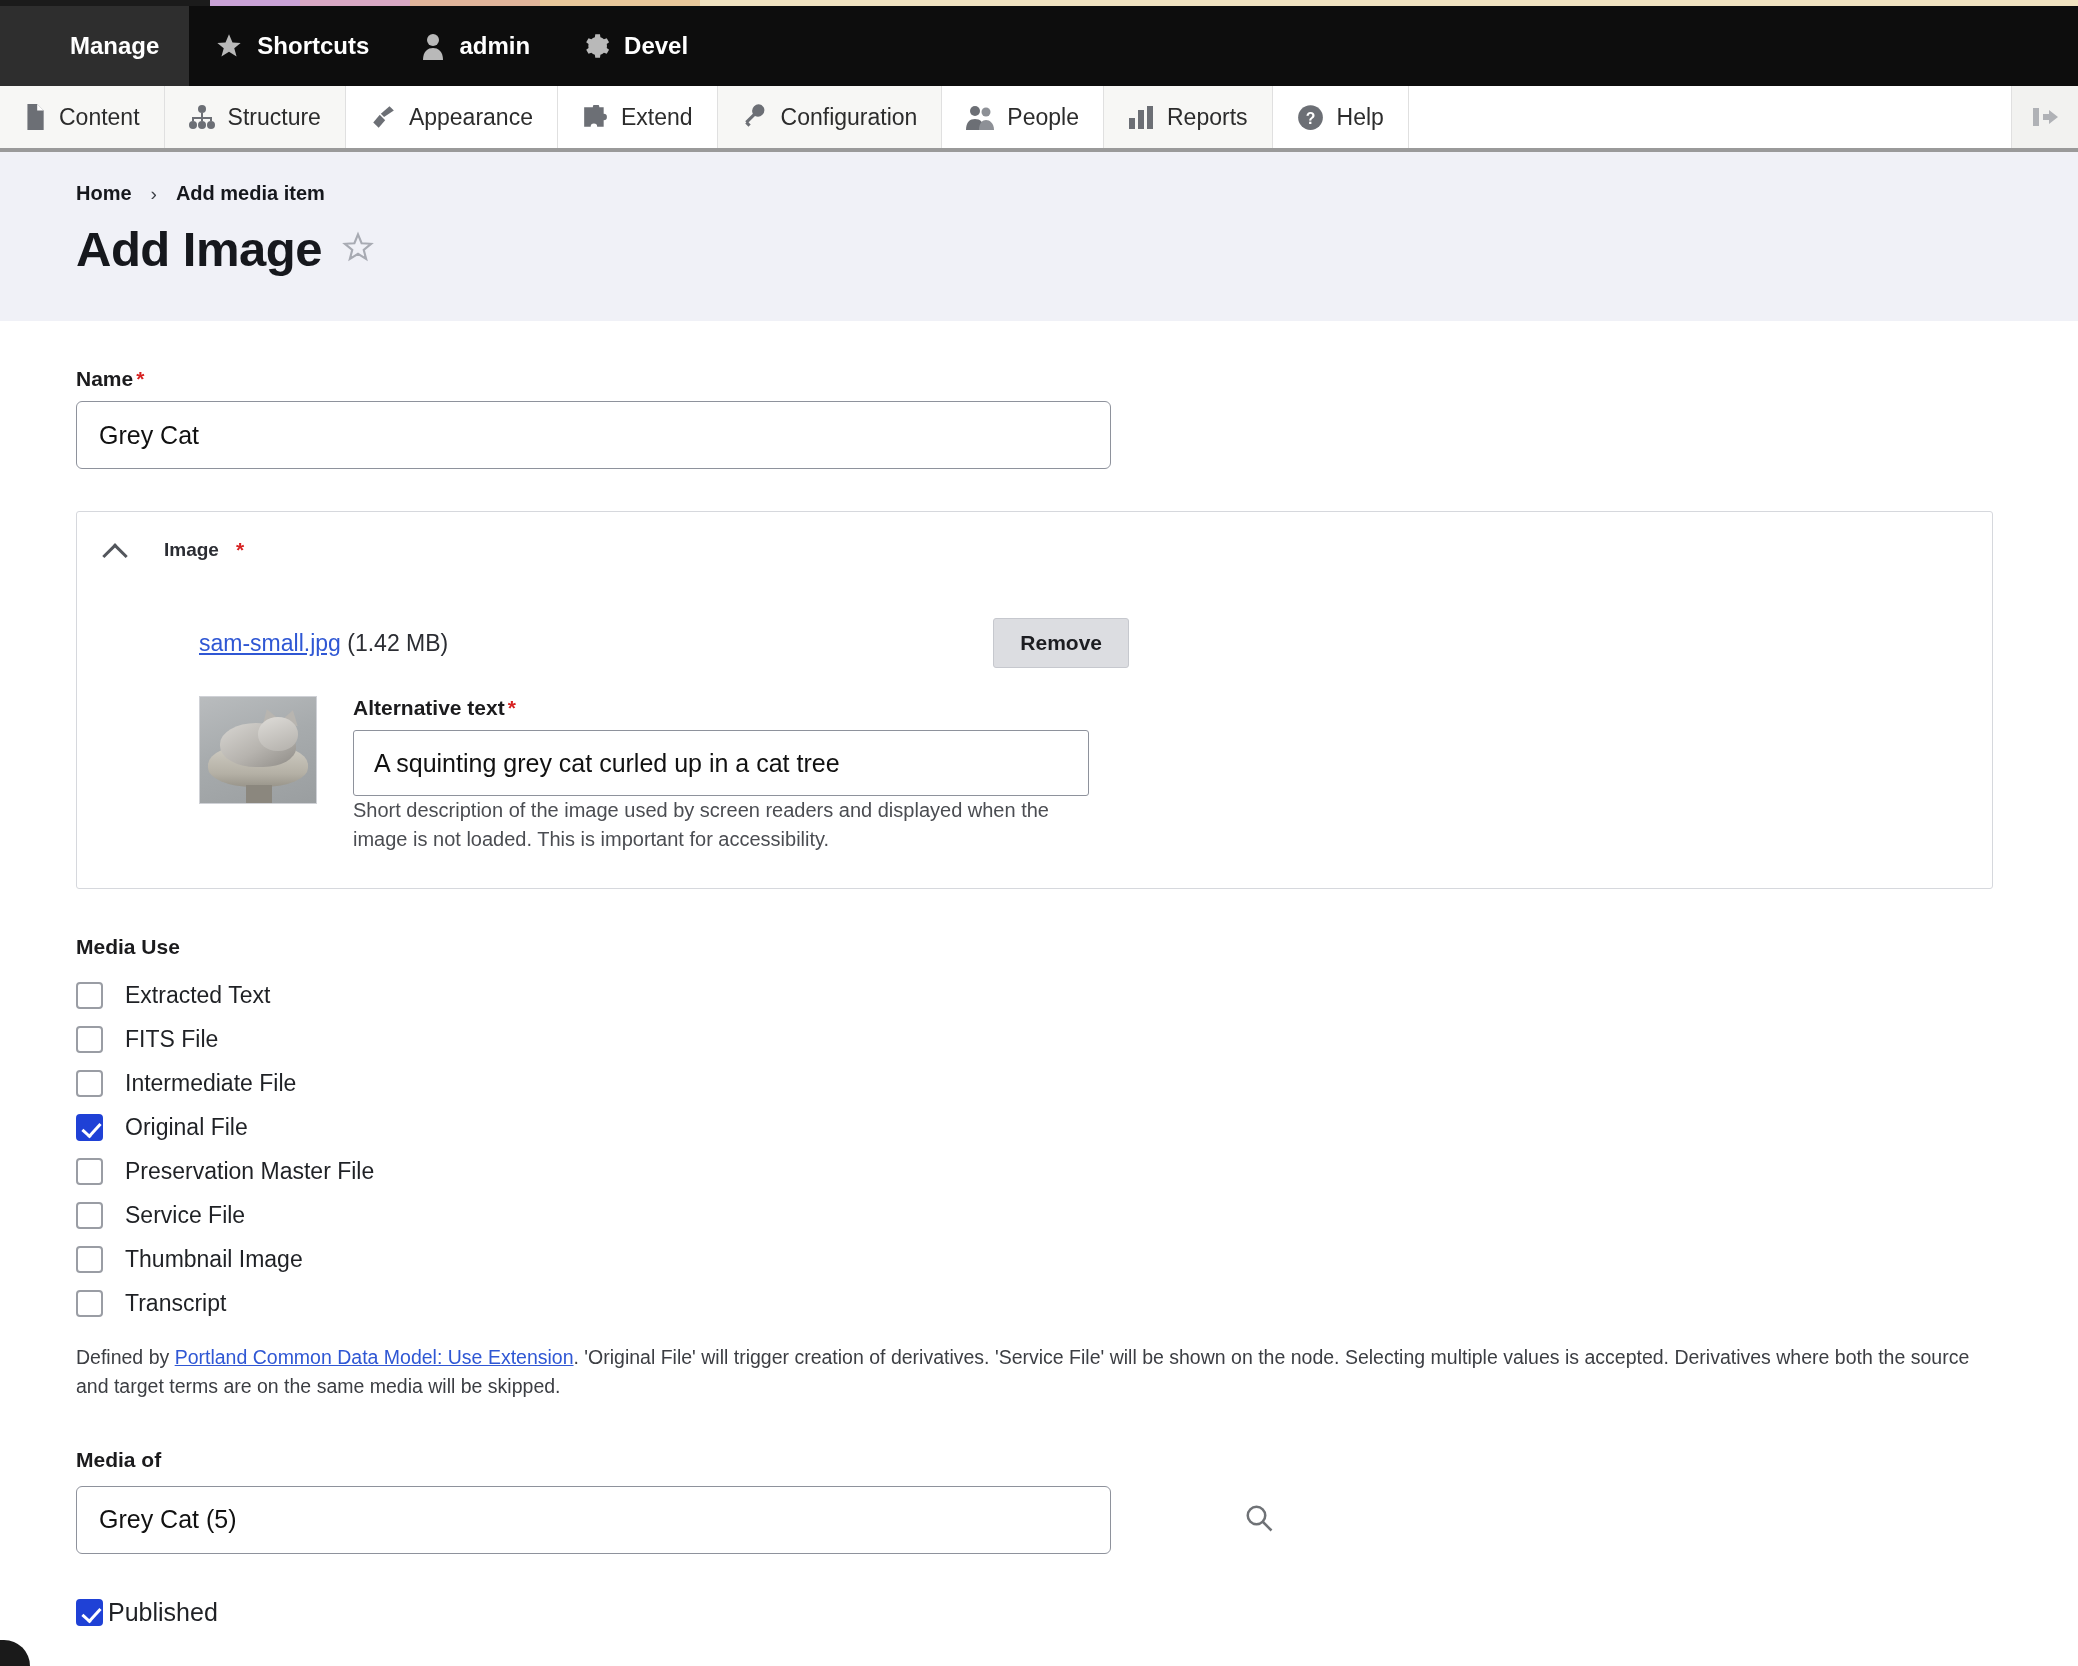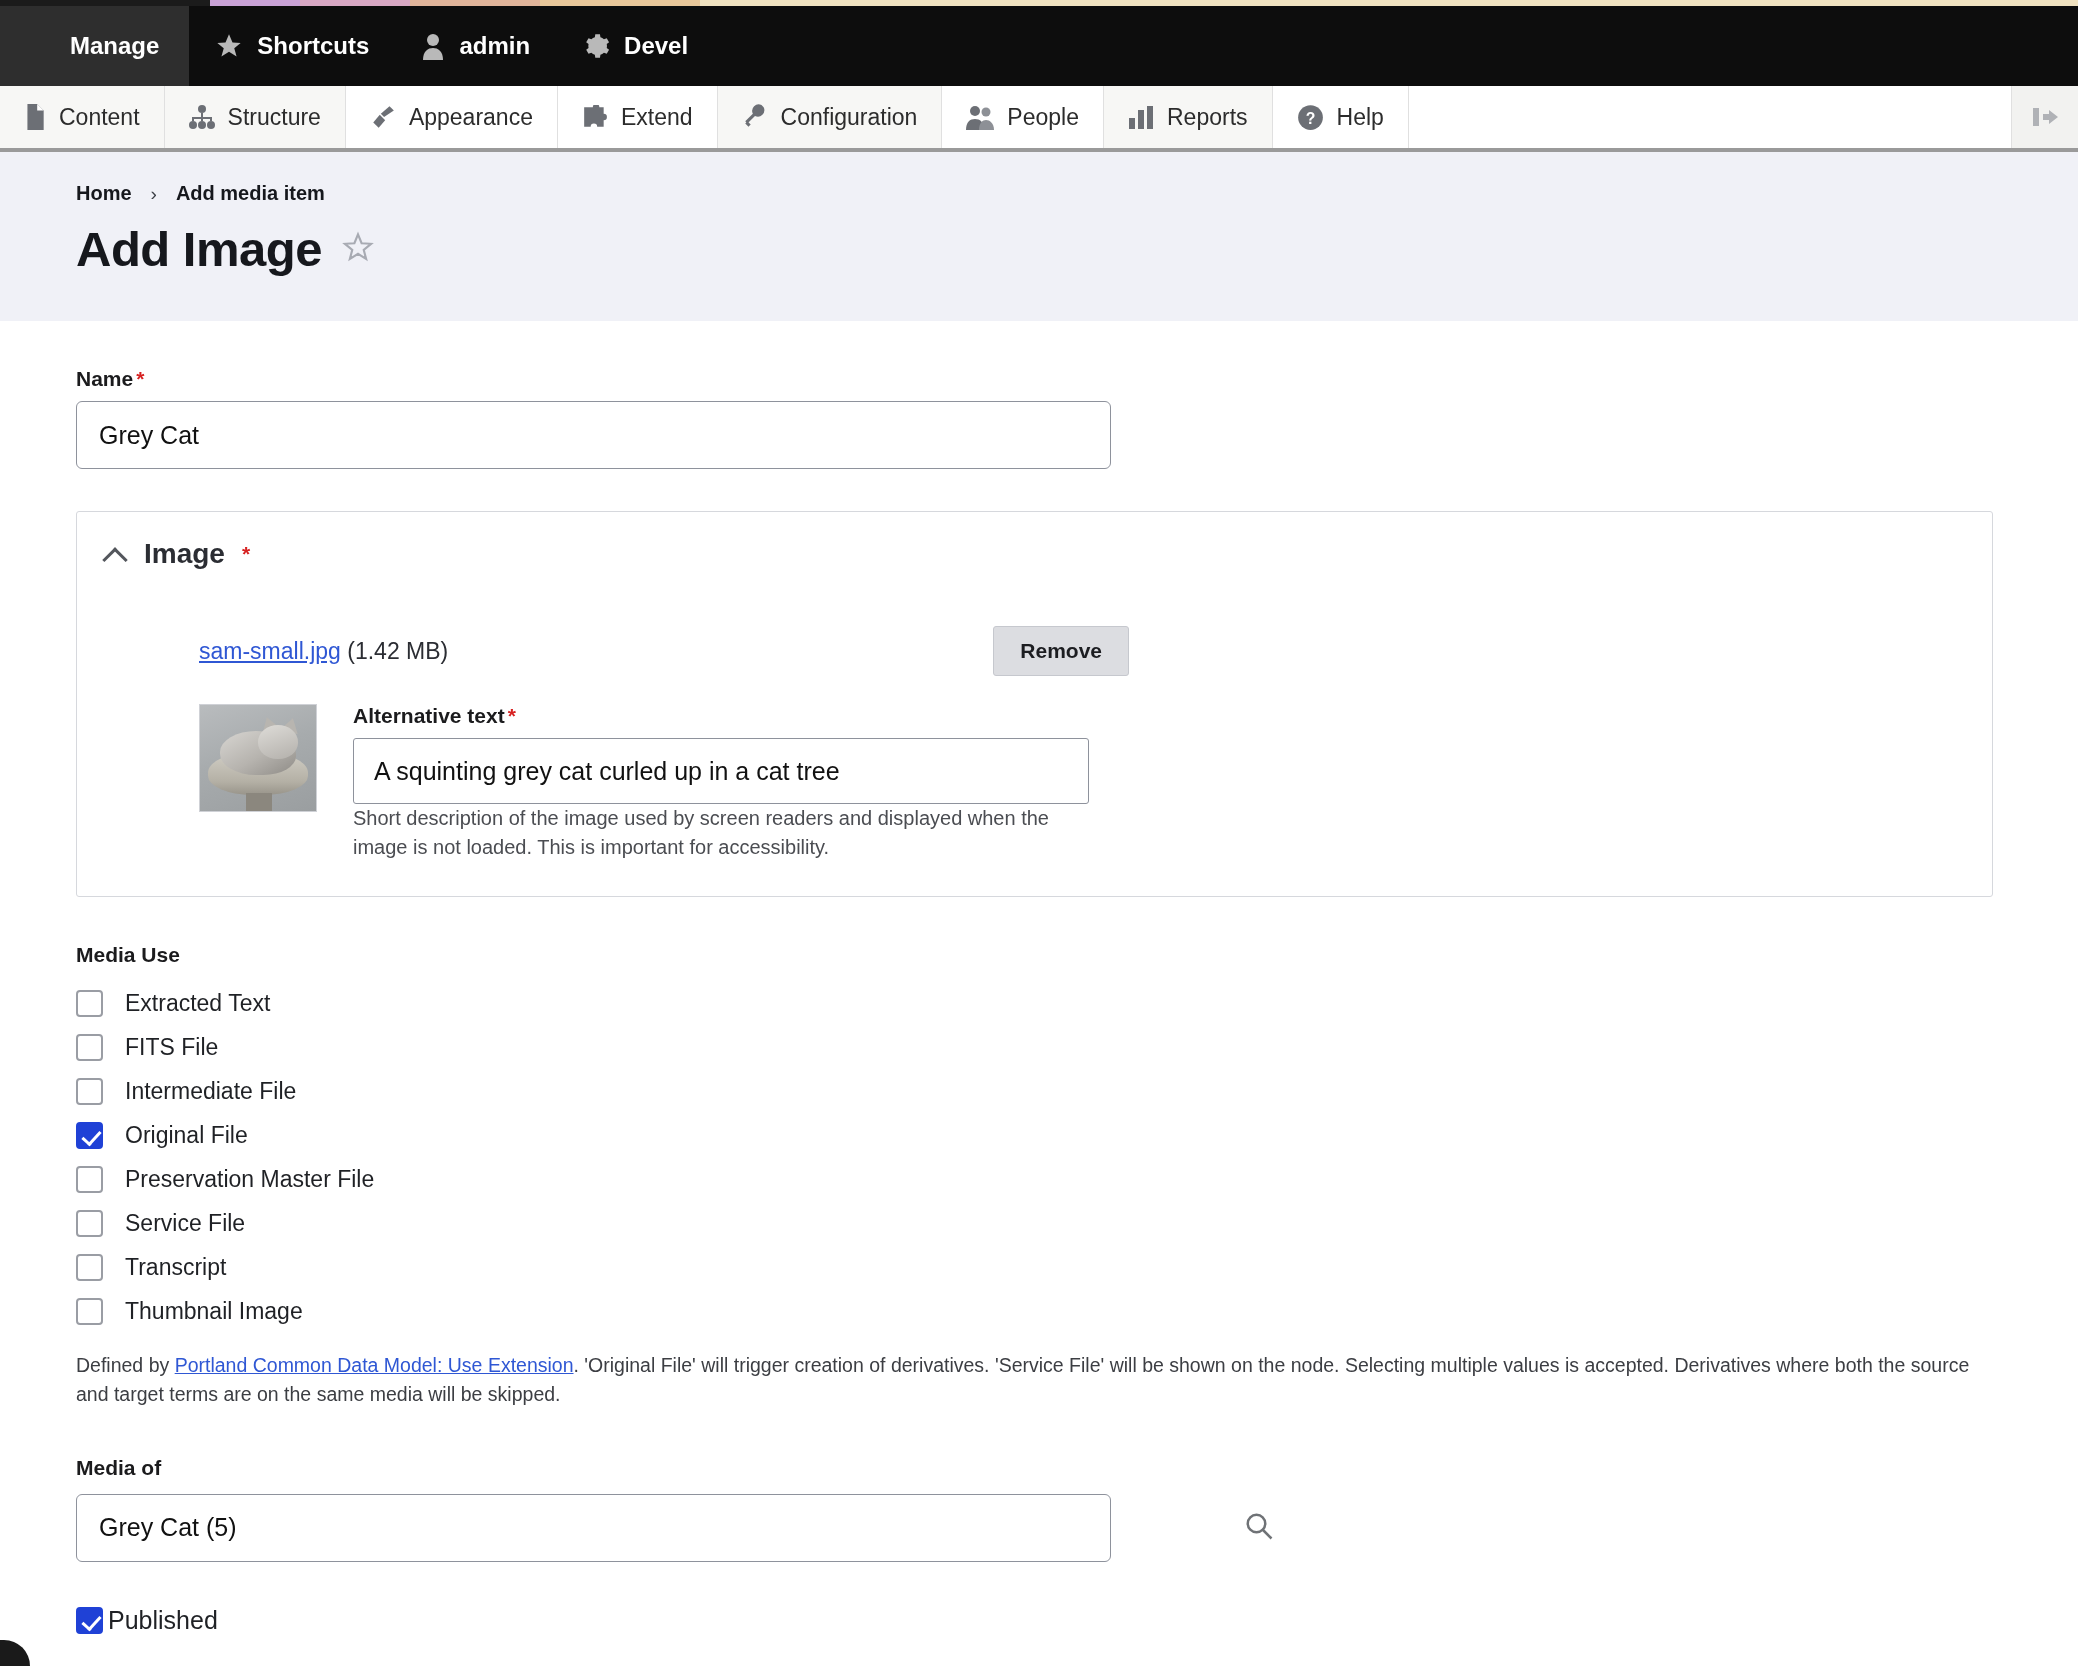--- a/index.html
+++ b/index.html
@@ -65,21 +65,21 @@
     margin-top: 42px; border: 1px solid #d6d8dd; border-radius: 3px;
     width: 1917px; padding: 26px 0 34px 0; background: #fff;
   }
   .fieldset-legend { display: flex; align-items: center; gap: 17px; padding-left: 28px; }
   .chevron-up { width: 22px; height: 13px; position: relative; }
   .chevron-up::before {
     content: ""; position: absolute; left: 1px; top: 3px;
     width: 15px; height: 15px; border-left: 3px solid #53565c; border-top: 3px solid #53565c;
     transform: rotate(45deg);
   }
-  .fieldset-title { font-size: 28px; font-weight: bold; color: #2b2d33; }
+  .fieldset-title { font-size: 19px; font-weight: bold; color: #2b2d33; margin-left: 20px; }
   .file-row {
     display: flex; align-items: center; justify-content: space-between;
     margin: 56px 0 0 122px; width: 930px;
   }
   .file-name { font-size: 23px; color: #2b2d33; }
   .file-link { color: #2f57d4; text-decoration: underline; }
   .btn-remove {
     background: #dcdde1; border: 1px solid #c6c8ce; border-radius: 3px;
     font-size: 21px; font-weight: bold; color: #1c1d21;
     padding: 12px 26px; font-family: "Liberation Sans", sans-serif; cursor: pointer;
@@ -381,25 +381,25 @@
     <div class="check-row">
       <span class="cb"></span>
       <span class="check-label">Preservation Master File</span>
     </div>
     <div class="check-row">
       <span class="cb"></span>
       <span class="check-label">Service File</span>
     </div>
     <div class="check-row">
       <span class="cb"></span>
+      <span class="check-label">Thumbnail Image</span>
+    </div>
+    <div class="check-row">
+      <span class="cb"></span>
       <span class="check-label">Transcript</span>
-    </div>
-    <div class="check-row">
-      <span class="cb"></span>
-      <span class="check-label">Thumbnail Image</span>
     </div>
   </div>
 
   <div class="defined-by">
     <span>Defined by </span><a href="#">Portland Common Data Model: Use Extension</a><span>. 'Original File' will trigger creation of derivatives. 'Service File' will be shown on the node. Selecting multiple values is accepted. Derivatives where both the source and target terms are on the same media will be skipped.</span>
   </div>
 
   <div class="section-label">Media of</div>
   <div class="autocomplete-wrap">
     <input class="text-input" type="text" value="Grey Cat (5)" style="">

